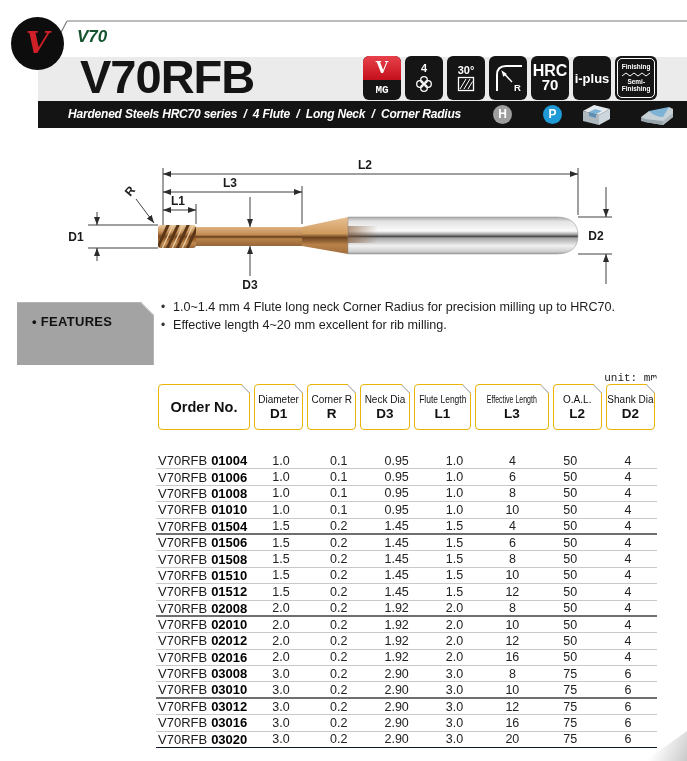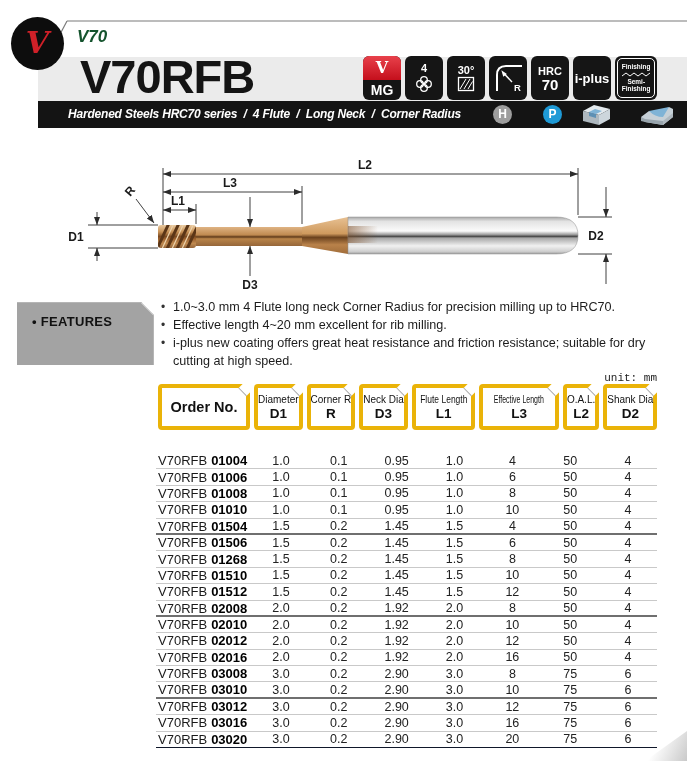--- a/index.html
+++ b/index.html
@@ -16,22 +16,22 @@
   .big-title{position:absolute;left:80px;top:53px;font-size:47px;font-weight:900;letter-spacing:-1px;
         line-height:48px;color:#141414;}
   
   .badges{position:absolute;left:363px;top:56px;height:44px;display:flex;gap:4px;}
   .badge{width:38px;height:44px;background:#151515;border-radius:6px;color:#fff;text-align:center;
         display:flex;flex-direction:column;align-items:center;justify-content:center;overflow:hidden;}
   .badge .tlab{font-size:11px;font-weight:bold;line-height:12px;}
   .b-vmg{padding:0;justify-content:flex-start;}
   .vmg-top{width:100%;height:24px;background:linear-gradient(#e8414b,#c40f1c);display:flex;align-items:center;justify-content:center;
         font-family:"DejaVu Serif","Liberation Serif",serif;font-weight:bold;font-size:16px;line-height:16px;}
-  .vmg-bot{width:100%;flex:1;display:flex;align-items:center;justify-content:center;font-size:14px;font-weight:bold;}
-  .b-hrc .l1{font-size:11px;font-weight:bold;line-height:12px;}
+  .vmg-bot{width:100%;flex:1;display:flex;align-items:center;justify-content:center;font-size:11px;font-weight:bold;font-family:Liberation Mono, monospace;}
+  .b-hrc .l1{font-size:16px;font-weight:bold;line-height:12px;}
   .b-hrc .l2{font-size:15px;font-weight:bold;line-height:15px;}
   .b-iplus{font-size:13px;font-weight:bold;}
   .b-fin{width:42px;}
   .fin-inner{width:36px;height:38px;border:1px solid #fff;border-radius:5px;display:flex;flex-direction:column;
         align-items:center;justify-content:center;}
   .fin-inner .t{font-size:6.8px;font-weight:bold;line-height:7.5px;white-space:nowrap;transform:scaleX(.95);}
   
   .black-bar{position:absolute;left:38px;top:101px;right:0;height:27px;background:#141414;}
   .black-bar .cat{position:absolute;left:30px;top:0;line-height:27px;color:#fff;font-size:12px;
         font-weight:bold;white-space:pre;letter-spacing:-0.2px;font-style:italic;}
@@ -53,21 +53,21 @@
   .tab-items{left:17px;top:382px;width:136px;height:56px;}
   .tab-text{position:absolute;left:15px;top:11px;font-size:13px;font-weight:bold;letter-spacing:.3px;}
   
   .feat-list{position:absolute;left:160px;top:298px;width:514px;margin:0;padding:0;list-style:none;}
   .feat-list li{position:relative;padding-left:13px;line-height:18px;font-size:12.6px;color:#1c1c1c;}
   .feat-list li::before{content:"\2022";position:absolute;left:1px;top:0;font-size:12px;color:#333;}
   
   .unit-note{position:absolute;right:30px;top:372px;font-size:11px;color:#222;font-family:Liberation Mono, monospace;}
   .items-table{position:absolute;left:156px;top:384px;width:501px;}
   .thead{display:grid;grid-template-columns:96px repeat(7,1fr);height:46px;}
-  .hc{position:relative;margin:0 2px;border:4px solid #eab308;border-radius:4px;background:#fff;
+  .hc{position:relative;margin:0 2px;border:1px solid #eab308;border-radius:4px;background:#fff;
         display:flex;flex-direction:column;align-items:center;justify-content:center;}
   .hc::after{content:"";position:absolute;top:-6px;right:-6px;width:11px;height:11px;background:#fff;
         transform:rotate(45deg);border-bottom:1px solid #a8a8a8;}
   .hc .lbl{font-size:10px;line-height:12px;color:#111;white-space:nowrap;}
   .hc .code{font-size:13.5px;font-weight:bold;line-height:15px;}
   .hc-order{font-size:14.5px;font-weight:bold;}
   .hc-l1 .lbl{transform:scaleX(.85);}
   .hc-l3 .lbl{transform:scaleX(.7);}
   .tbody{margin-top:23px;}
   .trow{display:grid;grid-template-columns:96px repeat(7,1fr);height:16.4px;align-items:center;
@@ -258,23 +258,22 @@
     <text class="dim-label" x="130" y="60" text-anchor="middle" transform="rotate(-50 130 56)">R</text>
     <text class="dim-label" x="76" y="106" text-anchor="middle">D1</text>
     <text class="dim-label" x="250" y="154" text-anchor="middle">D3</text>
     <text class="dim-label" x="596" y="105" text-anchor="middle">D2</text>
   </svg>
 
   <div class="tab tab-features">
     <span class="tab-text">• FEATURES</span>
   </div>
   <ul class="feat-list">
-    <li>1.0~3.0 mm 4 Flute long neck Corner Radius for precision milling up to HRC70.</li>
+    <li>1.0~1.4 mm 4 Flute long neck Corner Radius for precision milling up to HRC70.</li>
     <li>Effective length 4~20 mm excellent for rib milling.</li>
-    <li>i-plus new coating offers great heat resistance and friction resistance; suitable for dry cutting at high speed.</li>
   </ul>
 
   <div class="unit-note">unit: mm</div>
 
   <div class="items-table">
     <div class="thead">
       <div class="hc hc-order">Order No.</div>
       <div class="hc hc-d1">
           <span class="lbl">Diameter</span>
           <span class="code">D1</span>
@@ -359,21 +358,21 @@
           <div class="c-order"><span>V70RFB</span><span class="code">01506</span></div>
           <div class="c-val">1.5</div>
           <div class="c-val">0.2</div>
           <div class="c-val">1.45</div>
           <div class="c-val">1.5</div>
           <div class="c-val">6</div>
           <div class="c-val">50</div>
           <div class="c-val">4</div>
         </div>
       <div class="trow">
-          <div class="c-order"><span>V70RFB</span><span class="code">01268</span></div>
+          <div class="c-order"><span>V70RFB</span><span class="code">01508</span></div>
           <div class="c-val">1.5</div>
           <div class="c-val">0.2</div>
           <div class="c-val">1.45</div>
           <div class="c-val">1.5</div>
           <div class="c-val">8</div>
           <div class="c-val">50</div>
           <div class="c-val">4</div>
         </div>
       <div class="trow">
           <div class="c-order"><span>V70RFB</span><span class="code">01510</span></div>

